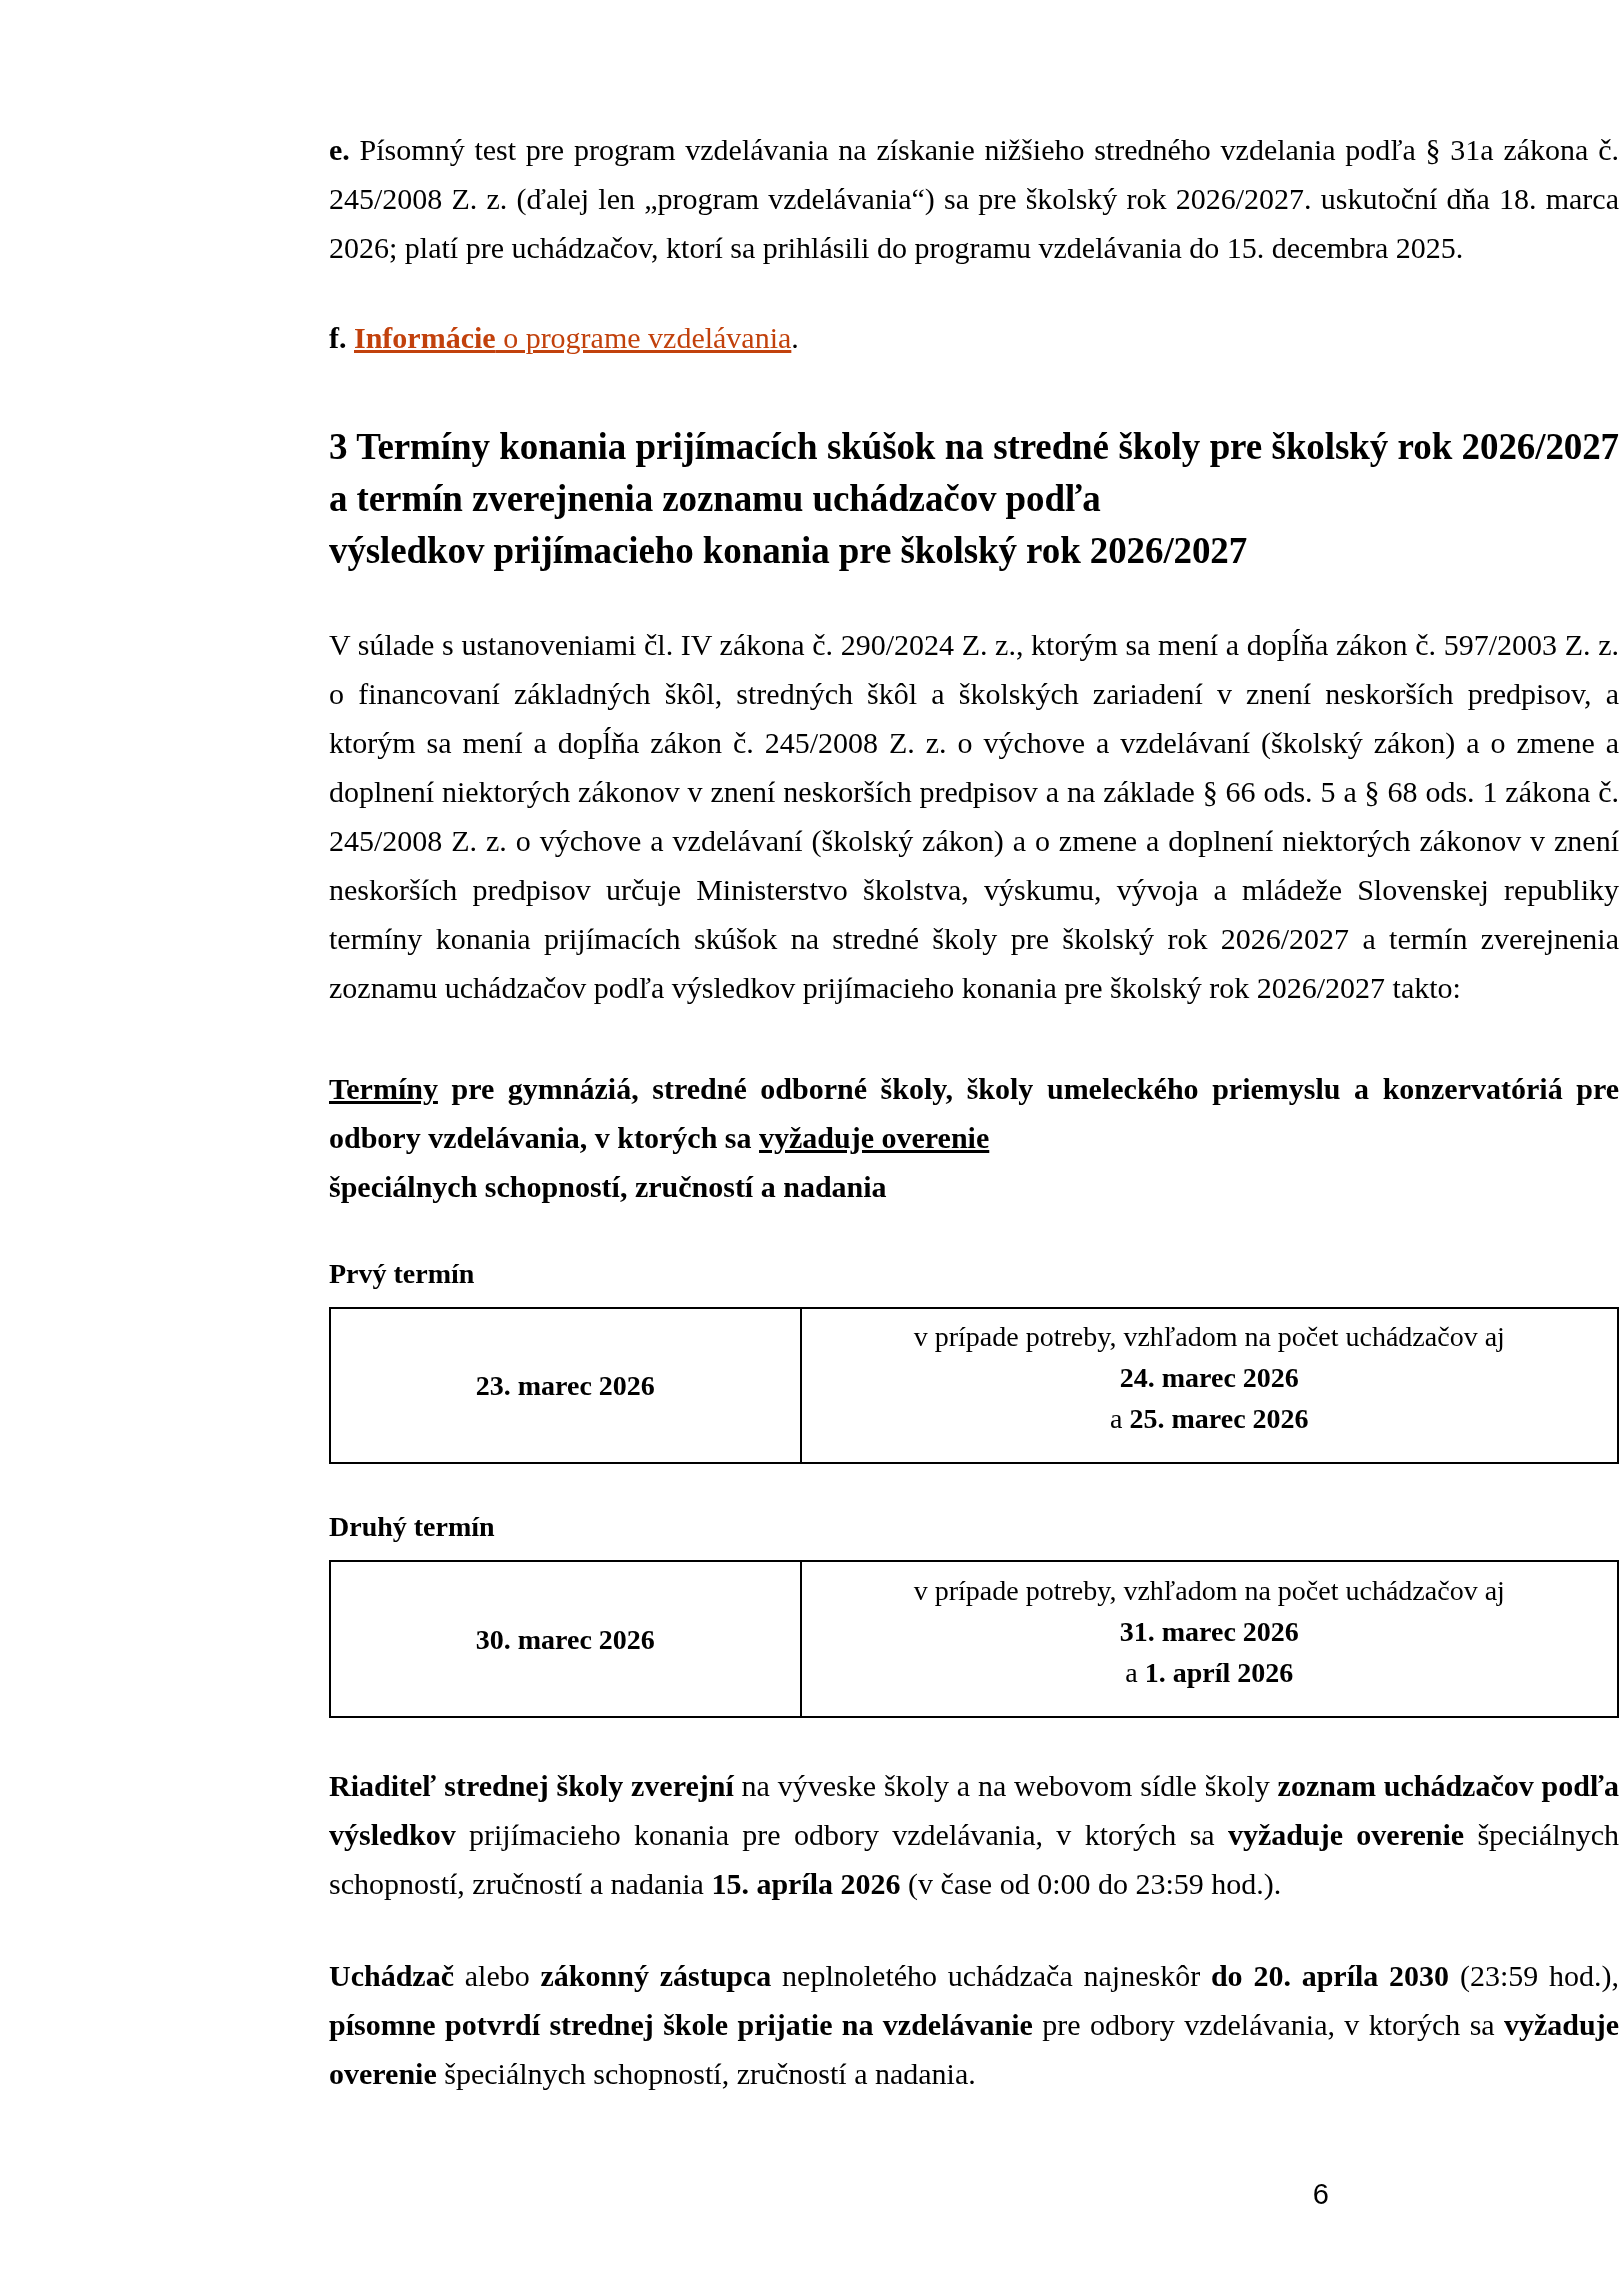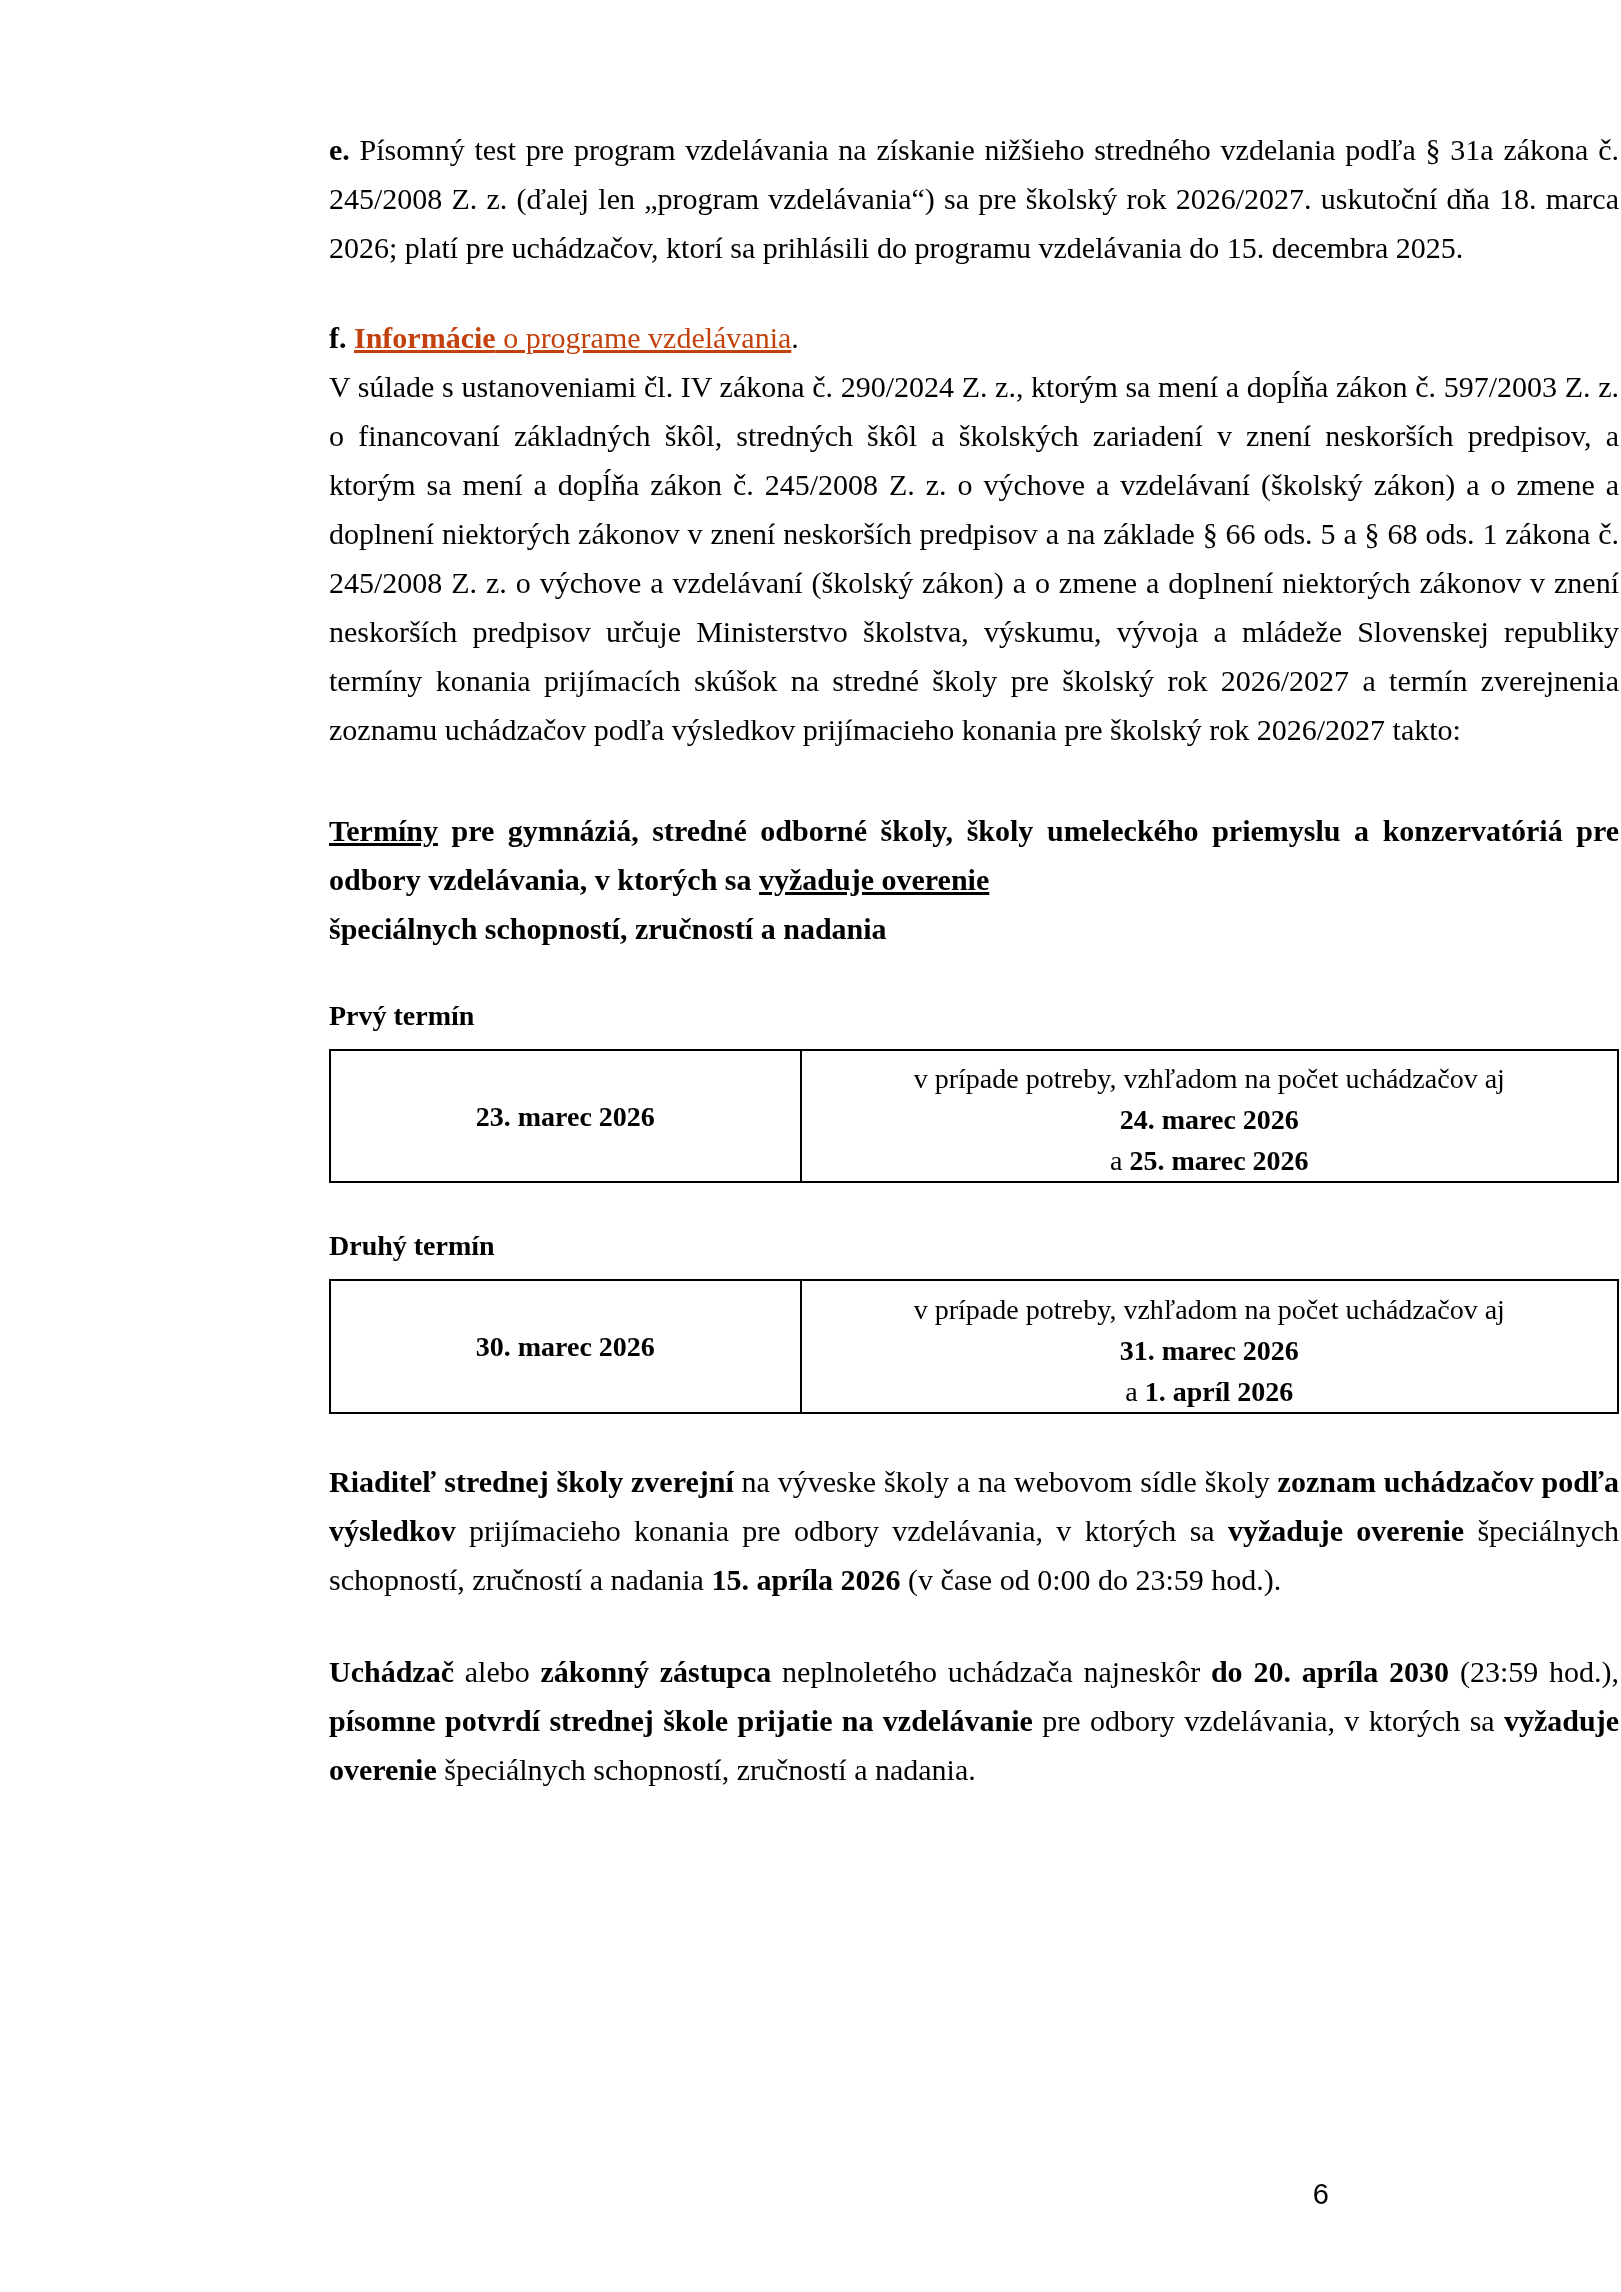--- a/index.html
+++ b/index.html
@@ -85,21 +85,21 @@
   }
   table.term-table td.col-left {
     width: 449px;
     text-align: center;
     font-weight: bold;
   }
   table.term-table td.col-right {
     text-align: center;
     vertical-align: top;
     padding-top: 7.8px;
-    padding-bottom: 0;
+    padding-bottom: 23px;
   }
   .rt-line1 { font-weight: normal; }
   .rt-line2, .rt-line3 { font-weight: bold; }
   .rt-line3 .plain { font-weight: normal; }
 
   .para-block { margin-top: 43px; }
 
   .page-number {
     position: absolute;
     right: 147px;
@@ -112,20 +112,21 @@
 </head>
 <body>
 
 <div class="page">
   <div class="content">
 
     <p class="para spaced-below"><b>e.</b><span> Písomný test pre program vzdelávania na získanie nižšieho stredného vzdelania podľa § 31a zákona č. 245/2008 Z. z. (ďalej len „program vzdelávania“) sa pre školský rok 2026/2027. uskutoční dňa 18. marca 2026; platí pre uchádzačov, ktorí sa prihlásili do programu vzdelávania do 15. decembra 2025.</span></p>
 
     <p class="para"><b>f.</b>&nbsp;<a class="link" href="#"><span class="b">Informácie</span><span> o programe vzdelávania</span></a><span>.</span></p>
 
+    <h2 class="section-heading"><span>3 Termíny konania prijímacích skúšok na stredné školy pre školský</span> <span>rok 2026/2027 a termín zverejnenia zoznamu uchádzačov podľa</span> <span class="lastline">výsledkov prijímacieho konania pre školský rok 2026/2027</span></h2>
 
     <p class="para">V súlade s ustanoveniami čl. IV zákona č. 290/2024 Z. z., ktorým sa mení a dopĺňa zákon č. 597/2003 Z. z. o financovaní základných škôl, stredných škôl a školských zariadení v znení neskorších predpisov, a ktorým sa mení a dopĺňa zákon č. 245/2008 Z. z. o výchove a vzdelávaní (školský zákon) a o zmene a doplnení niektorých zákonov v znení neskorších predpisov a na základe § 66 ods. 5 a § 68 ods. 1 zákona č. 245/2008 Z. z. o výchove a vzdelávaní (školský zákon) a o zmene a doplnení niektorých zákonov v znení neskorších predpisov určuje Ministerstvo školstva, výskumu, vývoja a mládeže Slovenskej republiky termíny konania prijímacích skúšok na stredné školy pre školský rok 2026/2027 a termín zverejnenia zoznamu uchádzačov podľa výsledkov prijímacieho konania pre školský rok 2026/2027 takto:</p>
 
     <p class="subhead-bold"><span class="u">Termíny</span><span> pre gymnáziá, stredné odborné školy, školy umeleckého priemyslu a konzervatóriá pre odbory vzdelávania, v ktorých sa </span><span class="u">vyžaduje overenie</span><span class="lastline"> špeciálnych schopností, zručností a nadania</span></p>
 
     <div class="term-label">Prvý termín</div>
     <table class="term-table">
       <tbody>
         <tr>
           <td class="col-left">23. marec 2026</td>

